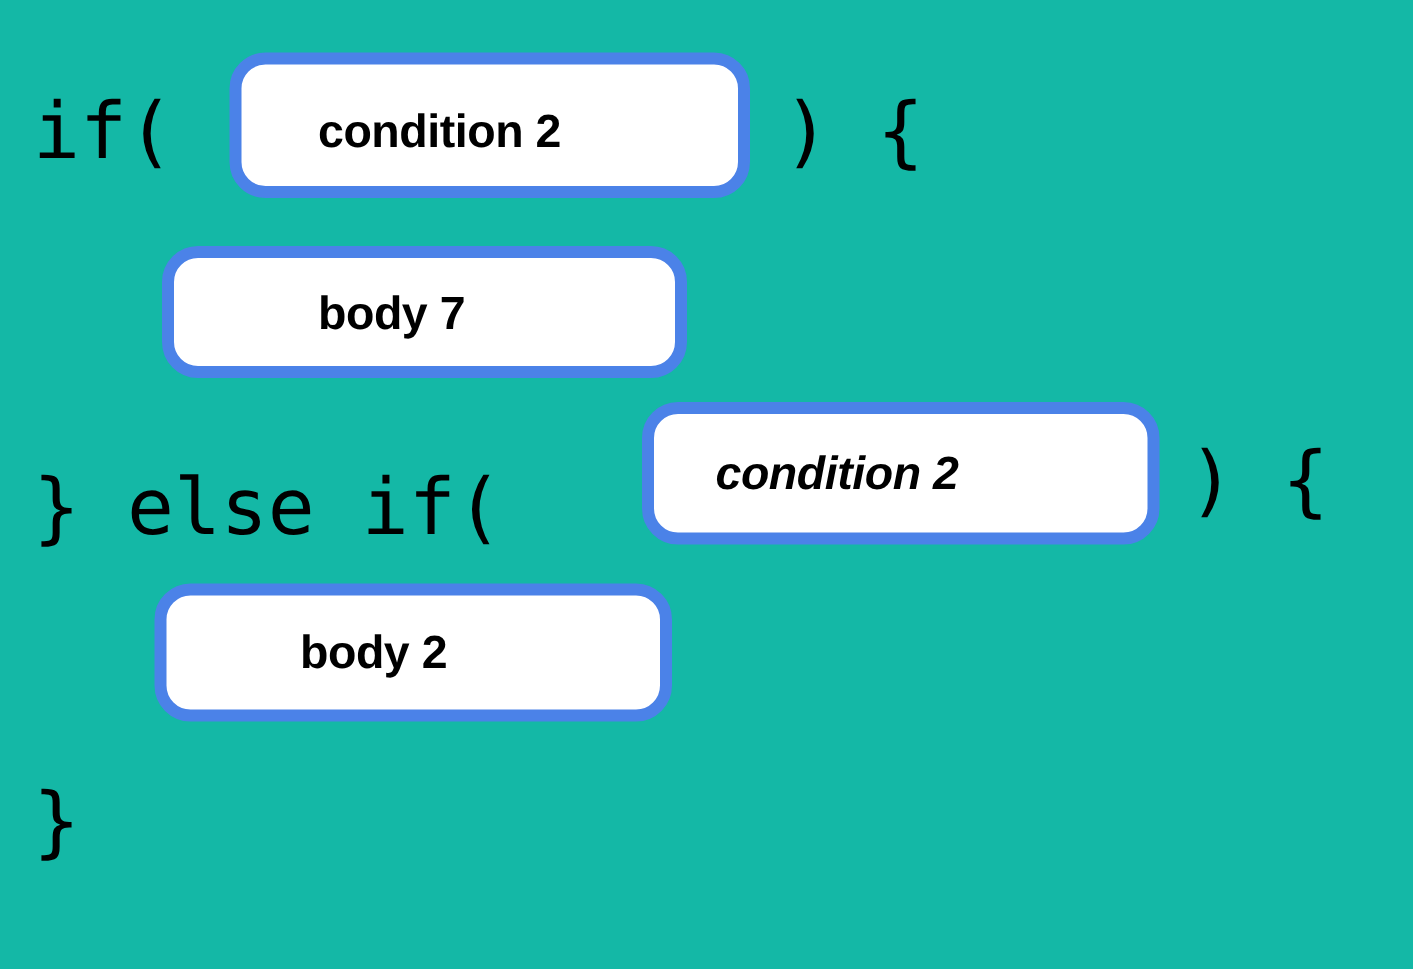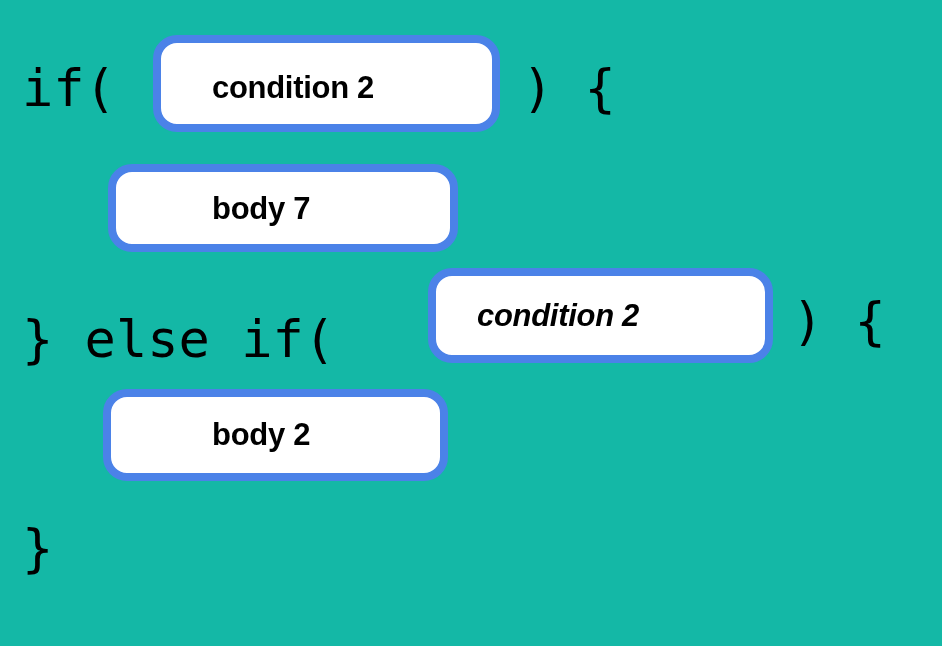--- a/index.html
+++ b/index.html
@@ -65,21 +65,21 @@
   #label-body-1      { left: 212px; top: 193px; }
 
   
   #code-elseif-open  { left: 22px;  top: 295px; margin-top: 18px; }
   #slot-condition-2  { left: 428px; top: 268px; width: 345px; height: 95px; }
   #label-condition-2 { left: 477px; top: 300px; font-style: italic; }
   #code-elseif-close { left: 792px; top: 295px; }
 
   
   #slot-body-2       { left: 103px; top: 389px; width: 345px; height: 92px; }
-  #label-body-2      { left: 212px; top: 419px; }
+  #label-body-2      { left: 200px; top: 419px; }
 
   
   #code-close-brace  { left: 22px;  top: 522px; }
 </style>
 </head>
 <body>
 
 <div id="canvas">
 
   <span class="code" id="code-if-open">if(</span>

